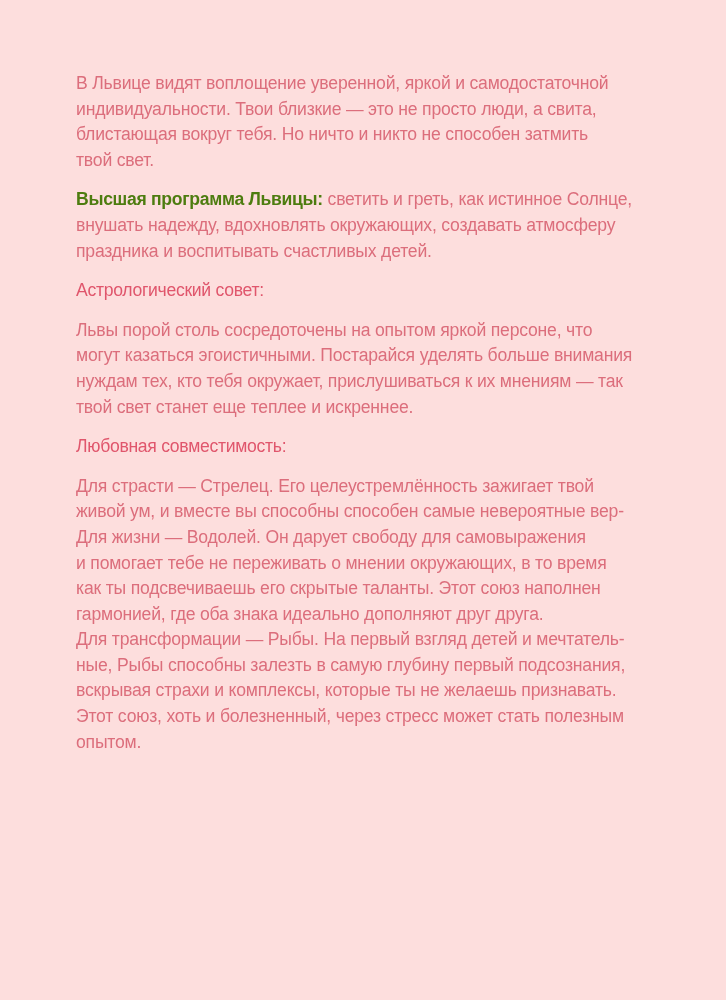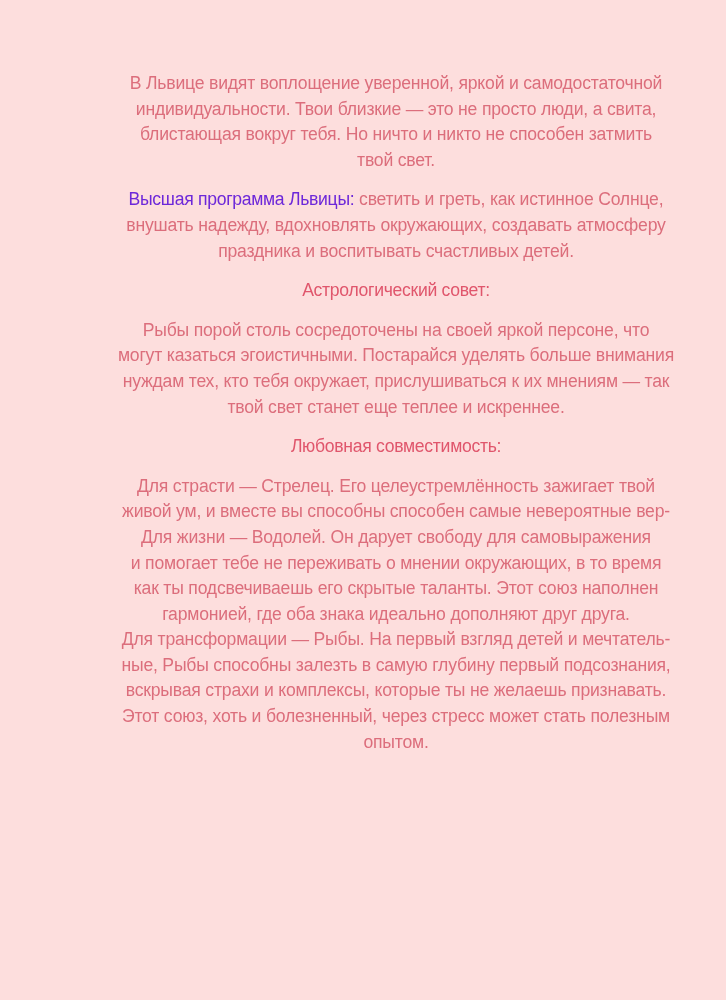--- a/index.html
+++ b/index.html
@@ -24,30 +24,29 @@
       letter-spacing: -0.2px;
     }
     .para {
       margin: 0 0 14px 0;
     }
     .line {
       display: block;
       height: 25.6px;
       line-height: 25.6px;
       white-space: nowrap;
-      text-align: center;
     }
     .heading {
       font-weight: normal;
       color: #e0566c;
       letter-spacing: -0.3px;
     }
     .bold-lead {
-      font-weight: normal;
-      color: #6d28d9;
+      font-weight: bold;
+      color: #4d7c0f;
       letter-spacing: -0.3px;
     }
   </style>
 </head>
 <body>
 
 <div class="page">
 
   <p class="para">
     <span class="line">В Львице видят воплощение уверенной, яркой и самодостаточной</span>
@@ -60,21 +59,21 @@
     <span class="line"><span class="bold-lead">Высшая программа Львицы:</span><span> светить и греть, как истинное Солнце,</span></span>
     <span class="line">внушать надежду, вдохновлять окружающих, создавать атмосферу</span>
     <span class="line">праздника и воспитывать счастливых детей.</span>
   </p>
 
   <p class="para">
     <span class="line heading">Астрологический совет:</span>
   </p>
 
   <p class="para">
-    <span class="line">Рыбы порой столь сосредоточены на своей яркой персоне, что</span>
+    <span class="line">Львы порой столь сосредоточены на опытом яркой персоне, что</span>
     <span class="line">могут казаться эгоистичными. Постарайся уделять больше внимания</span>
     <span class="line">нуждам тех, кто тебя окружает, прислушиваться к их мнениям — так</span>
     <span class="line">твой свет станет еще теплее и искреннее.</span>
   </p>
 
   <p class="para">
     <span class="line heading">Любовная совместимость:</span>
   </p>
 
   <p class="para">

